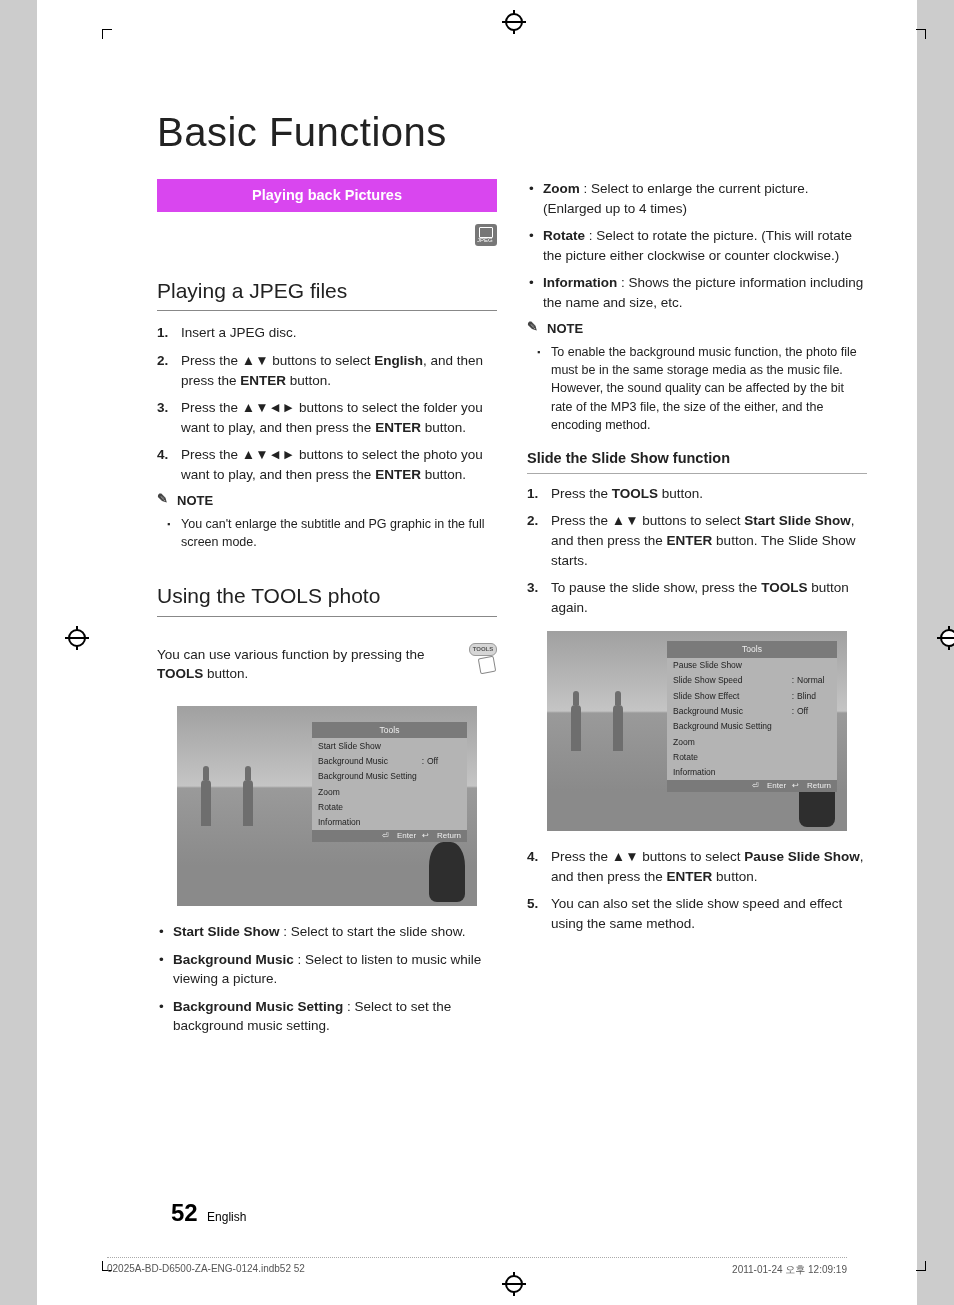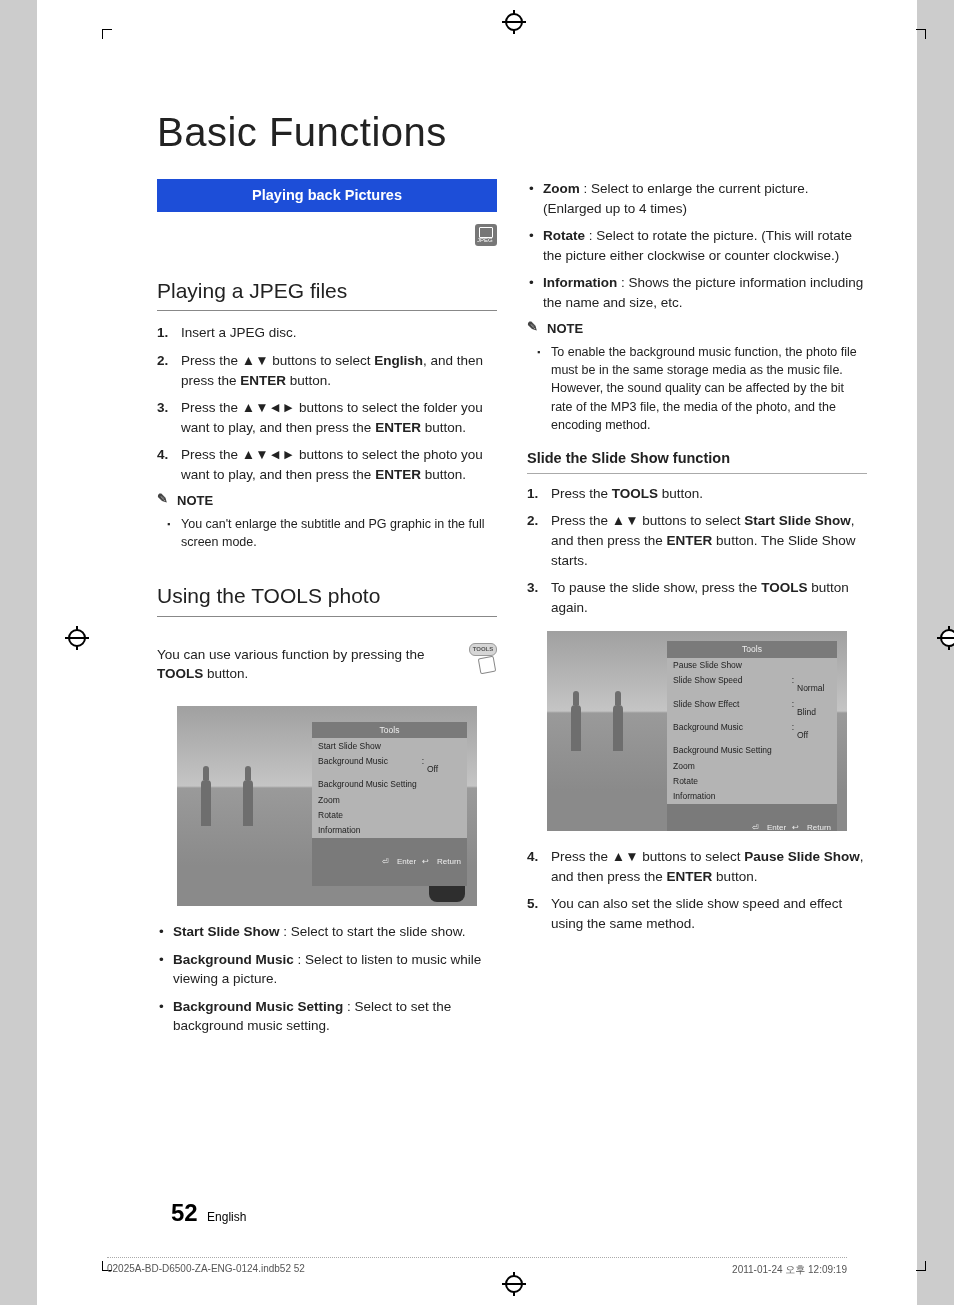--- a/index.html
+++ b/index.html
@@ -17,21 +17,21 @@
   .trimbox { position:absolute; border:0; width:822px; left:66px; top:30px; height:1240px;}
   .trimbox .c  { position:absolute; width:10px; height:10px; }
   .trimbox .tl { left:-1px; top:-1px; border-left:1px solid #000; border-top:1px solid #000;}
   .trimbox .tr { right:-1px; top:-1px; border-right:1px solid #000; border-top:1px solid #000;}
   .trimbox .bl { left:-1px; bottom:-1px; border-left:1px solid #000; border-bottom:1px solid #000;}
   .trimbox .br { right:-1px; bottom:-1px; border-right:1px solid #000; border-bottom:1px solid #000;}
   .page { position:absolute; left:120px; top:110px; width:715px; }
   .title { font-size: 40px; font-weight: 300; letter-spacing: 0.5px; color:#222; margin-bottom: 24px; }
   .cols { display:flex; gap: 30px; }
   .col  { width: 340px; font-size: 13.5px; line-height: 1.45; color:#222;}
-  .bar-heading { background:#1d4ed8; color:#fff; font-weight:bold; text-align:center; padding:6px 0; margin-bottom:10px; font-size:14.5px;}
+  .bar-heading { background:#d946ef; color:#fff; font-weight:bold; text-align:center; padding:6px 0; margin-bottom:10px; font-size:14.5px;}
   .jpeg-badge { float:right; width:22px; height:22px; background:#777; border-radius:3px; margin:2px 0 0 0; position:relative;}
   .jpeg-badge::after{ content:"JPEG"; position:absolute; font-size:6px; color:#fff; left:2px; bottom:1px;}
   .jpeg-badge .pic{position:absolute; left:4px; top:3px; width:14px; height:11px; border:1px solid #fff; border-radius:1px;}
   .h2-rule { font-size: 21px; font-weight: normal; margin: 30px 0 4px; }
   .rule { border-bottom: 1px solid #888; margin-bottom: 12px; }
   .h3-rule { font-size: 14.5px; font-weight: bold; margin: 14px 0 4px; }
   .thin-rule { border-bottom: 1px solid #aaa; margin-bottom: 10px; }
   ol.num { list-style: none; padding:0; }
   ol.num > li { display:flex; margin-bottom: 8px; }
   ol.num > li .n { font-weight: bold; width: 24px; flex:0 0 24px; }
@@ -55,22 +55,22 @@
   .osd .tower{position:absolute; bottom:40%; width:10px; height:46px; background:#6e6e6e; border-radius:4px 4px 0 0;}
   .osd .tower::before{content:""; position:absolute; top:-14px; left:2px; width:6px; height:14px; background:#6e6e6e; border-radius:3px 3px 0 0;}
   .osd .t1{left:24px;} .osd .t2{left:66px;}
   .osd .figure{position:absolute; right:12px; bottom:4px; width:36px; height:60px; background:radial-gradient(circle at 50% 18%, #2e2e2e 10px, transparent 11px), linear-gradient(#2e2e2e,#2e2e2e); border-radius:40% 40% 8px 8px;}
   .osd .panel { position:absolute; right:10px; top:16px; width:155px; background:#b4b4b4; font-size:8.5px; color:#222;}
   .osd.big .panel{ top:10px; width:170px;}
   .osd .panel .ph { background:#7a7a7a; color:#eee; text-align:center; padding:2px 0; font-size:8.5px;}
   .osd .panel .row { padding:1.5px 6px; display:flex;}
   .osd .panel .row .k{flex:1;}
   .osd .panel .row .c{width:8px; text-align:center;}
-  .osd .panel .row .v{width:34px;margin-top:8px;}
-  .osd .panel .pf { background:#7a7a7a; color:#eee; text-align:right; padding:18px 6px; font-size:8px;}
+  .osd .panel .row .v{width:34px;}
+  .osd .panel .pf { background:#7a7a7a; color:#eee; text-align:right; padding:0 6px; font-size:8px;}
   .osd .panel .pf span{margin-left:6px;}
   .footer { position:absolute; left:134px; bottom:78px; font-size:12px;}
   .footer .pg { font-size:24px; font-weight:bold; vertical-align:baseline; margin-right:6px;}
   .printline { position:absolute; bottom:28px; left:70px; right:70px; display:flex; justify-content:space-between; font-size:10px; color:#555; font-family: Arial;}
   .printline .sep{ position:absolute; left:0; right:0; top:-6px; border-top:1px dotted #aaa;}
 </style>
 </head>
 <body>
 
 <div class="sheet">
@@ -205,21 +205,21 @@
               <span class="t"><b>Rotate</b> : Select to rotate the picture. (This will rotate the picture either clockwise or counter clockwise.)</span>
             </li>
             <li>
               <span class="dot">•</span>
               <span class="t"><b>Information</b> : Shows the picture information including the name and size, etc.</span>
             </li>
           </ul>
 
         <div class="note-lead"><span class="pen"></span><span>NOTE</span></div>
         <ul class="square" id="right-notes">
-            <li>To enable the background music function, the photo file must be in the same storage media as the music file. However, the sound quality can be affected by the bit rate of the MP3 file, the media of the photo, and the encoding method.</li>
+            <li>To enable the background music function, the photo file must be in the same storage media as the music file. However, the sound quality can be affected by the bit rate of the MP3 file, the size of the either, and the encoding method.</li>
           </ul>
 
         <div class="h3-rule">Slide the Slide Show function</div>
         <div class="thin-rule"></div>
 
         <ol class="num" id="steps-slide-a">
             <li>
               <span class="n">1.</span>
               <span class="t">Press the <b>TOOLS</b> button.</span>
             </li>

